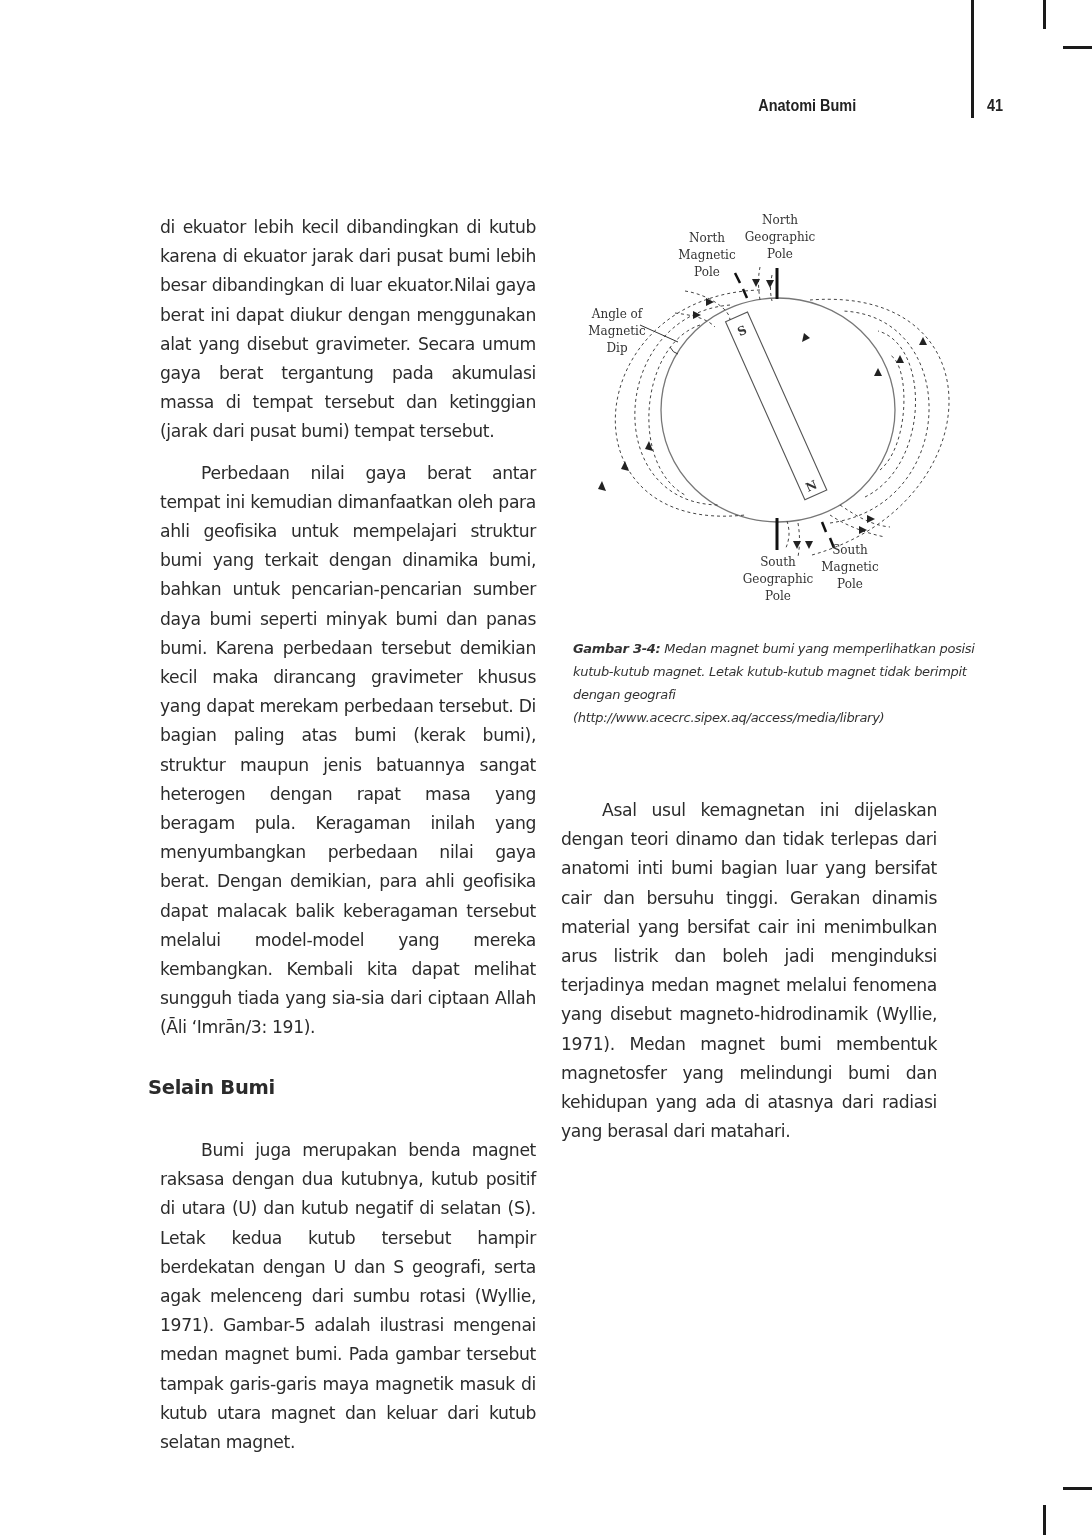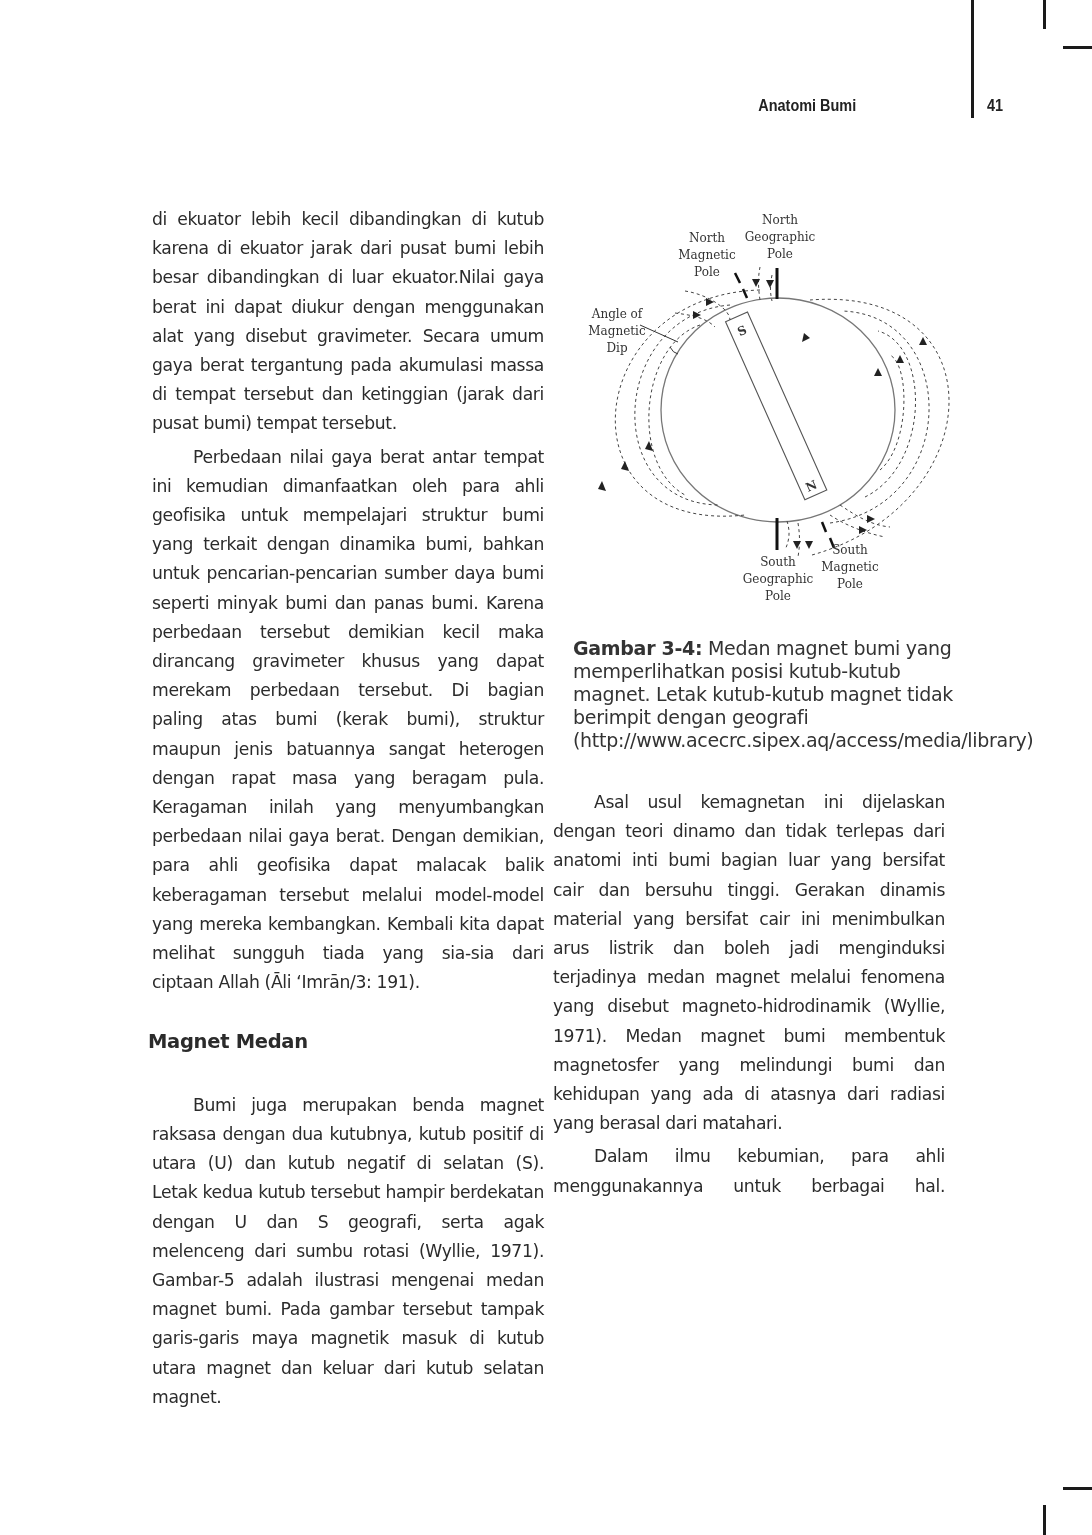--- a/index.html
+++ b/index.html
@@ -8,49 +8,49 @@
   .crop { position: absolute; background: #1a1a1a; }
   .running-head { position: absolute; top: 96px; left: 0; width: 992px; height: 24px; text-align: center; }
   .rh-title { position: absolute; right: 136px; top: 0; font-family: "Liberation Sans Narrow", "Liberation Sans", sans-serif;
               font-size: 17px; font-weight: bold; color: #222; letter-spacing: 0px; transform: scaleX(0.85); transform-origin: right center; }
   .rh-page { position: absolute; left: 987px; top: 0; font-family: "Liberation Sans", sans-serif;
              font-size: 17px; font-weight: bold; color: #222; transform: scaleX(0.85); transform-origin: left center; }
   .col { position: absolute; font-family: "DejaVu Sans", sans-serif; font-size: 17.2px; line-height: 29.2px;
          color: #2b2b2b; text-align: justify; letter-spacing: -0.35px; }
   .col-left { left: 148px; top: 201px; width: 400px; }
   .col-right { left: 549px; top: 784px; width: 400px; }
-  .col p { margin: 4px; }
+  .col p { margin: 12px; }
   .indent { text-indent: 41px; }
   .heading { font-family: "DejaVu Sans", sans-serif; font-weight: bold; font-size: 19.5px;
              color: #2b2b2b; margin: 30px 0 34px 0 !important; text-align: left; letter-spacing: -0.3px; }
   .figure { position: absolute; left: 580px; top: 205px; width: 400px; height: 405px; }
   .figure svg { display: block; }
   .diag-label { font-family: "DejaVu Serif", serif; font-size: 12px; fill: #333; }
   .caption { position: absolute; left: 573px; top: 637px; width: 410px; font-family: "DejaVu Sans", sans-serif;
-             font-size: 19px; line-height: 23px; color: #333; letter-spacing: -0.3px; }
+             font-size: 13px; line-height: 23px; color: #333; letter-spacing: -0.3px; font-style: italic; }
   .caption b { font-weight: bold; color: #333; }
 </style>
 </head>
 <body>
 
 <div class="crop" style="left:1043px; top:0; width:3px; height:29px;"></div>
 <div class="crop" style="left:1063px; top:46px; width:29px; height:3px;"></div>
 <div class="crop" style="left:1063px; top:1487px; width:29px; height:3px;"></div>
 <div class="crop" style="left:1043px; top:1505px; width:3px; height:30px;"></div>
 <div class="crop" style="left:971px; top:0; width:3px; height:118px;"></div>
 
 <div class="running-head">
   <span class="rh-title">Anatomi Bumi</span>
   <span class="rh-page">41</span>
 </div>
 
 <div class="col col-left">
   <p>di ekuator  lebih kecil dibandingkan di kutub karena di ekuator jarak dari pusat bumi lebih besar dibandingkan di luar ekuator.Nilai gaya berat ini dapat diukur dengan menggunakan alat yang disebut gravimeter. Secara umum gaya berat tergantung pada akumulasi massa di tempat tersebut dan ketinggian (jarak dari pusat bumi) tempat tersebut.</p>
   <p class="indent">Perbedaan nilai gaya berat antar tempat ini kemudian dimanfaatkan oleh para ahli geofisika untuk mempelajari struktur bumi yang terkait dengan dinamika bumi, bahkan untuk pencarian-pencarian sumber daya bumi seperti minyak bumi dan panas bumi. Karena perbedaan tersebut demikian kecil maka dirancang gravimeter khusus yang dapat merekam perbedaan tersebut. Di bagian paling atas bumi (kerak bumi), struktur maupun jenis batuannya sangat heterogen dengan rapat masa yang beragam pula. Keragaman inilah yang menyumbangkan perbedaan nilai gaya berat. Dengan demikian, para ahli geofisika dapat malacak balik keberagaman tersebut melalui model-model yang mereka kembangkan. Kembali kita dapat melihat sungguh tiada yang sia-sia dari ciptaan Allah (Āli ‘Imrān/3: 191).</p>
-  <p class="heading">Magnet Medan</p>
+  <p class="heading">Selain Bumi</p>
   <p class="indent">Bumi juga merupakan benda magnet raksasa dengan dua kutubnya, kutub positif di utara (U) dan kutub negatif di selatan (S). Letak  kedua kutub tersebut hampir berdekatan dengan U dan S geografi, serta agak melenceng dari sumbu rotasi (Wyllie, 1971). Gambar-5 adalah ilustrasi mengenai medan magnet bumi. Pada gambar tersebut tampak garis-garis maya magnetik masuk di kutub utara magnet dan keluar dari kutub selatan magnet.</p>
 </div>
 
 <div class="figure">
   <svg width="400" height="405" viewBox="0 0 400 405" xmlns="http://www.w3.org/2000/svg">
     <defs>
       <marker id="arr" markerWidth="8" markerHeight="8" refX="4" refY="4" orient="auto">
         <path d="M0,0 L8,4 L0,8 z" fill="#222"></path>
       </marker>
     </defs>
@@ -137,14 +137,13 @@
     </g>
   </svg>
 </div>
 
 <div class="caption">
   <b>Gambar 3-4:</b><span> Medan magnet bumi yang memperlihatkan posisi kutub-kutub magnet. Letak kutub-kutub magnet tidak berimpit dengan geografi (http://www.acecrc.sipex.aq/access/media/library)</span>
 </div>
 
 <div class="col col-right">
   <p class="indent">Asal usul kemagnetan ini dijelaskan dengan teori dinamo dan tidak terlepas dari anatomi inti bumi bagian luar yang bersifat cair dan bersuhu tinggi. Gerakan dinamis material yang bersifat cair ini menimbulkan arus listrik dan boleh jadi menginduksi terjadinya medan magnet melalui fenomena yang disebut magneto-hidrodinamik (Wyllie, 1971).  Medan magnet bumi membentuk magnetosfer yang melindungi  bumi dan kehidupan yang ada di atasnya dari radiasi yang berasal dari matahari.</p>
-  <p class="indent" style="text-align-last: justify;">Dalam ilmu kebumian, para ahli menggunakannya untuk berbagai hal.</p>
 </div>
 
 </body></html>

